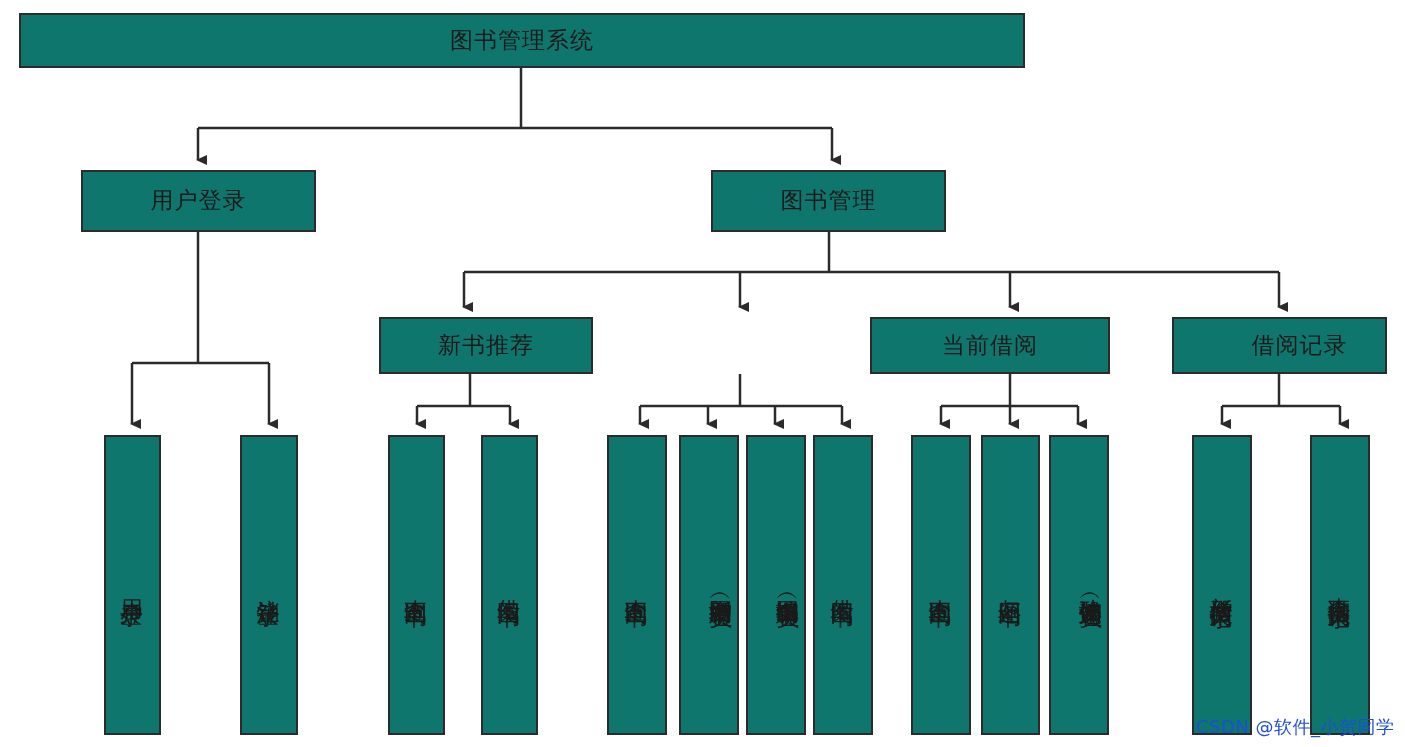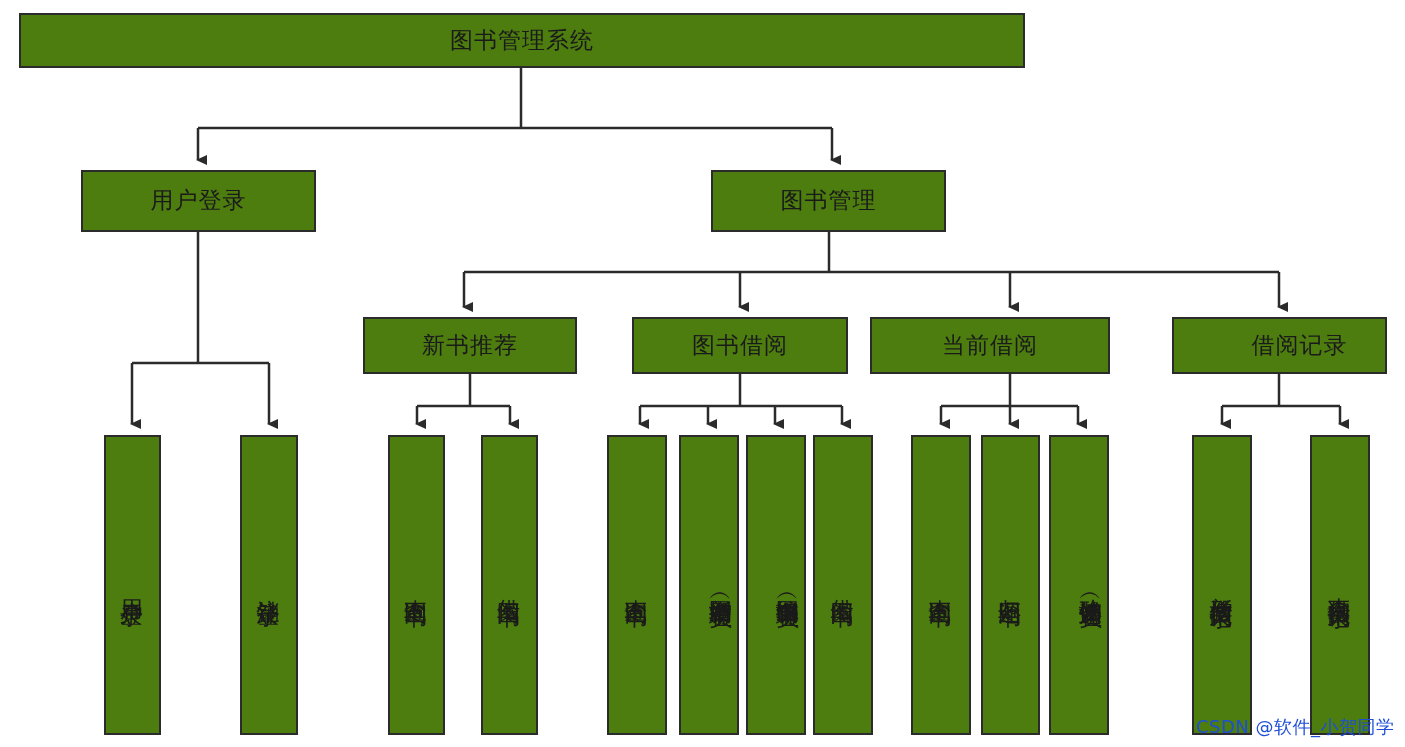--- a/index.html
+++ b/index.html
@@ -21,21 +21,21 @@
     position: absolute;
     left: 0;
     top: 0;
     width: 1405px;
     height: 747px;
     pointer-events: none;
   }
   .node {
     position: absolute;
     box-sizing: border-box;
-    background: #4d7c0f;
+    background: #0f766e;
     border: 2px solid #2b2b2b;
     display: flex;
     align-items: center;
     justify-content: center;
     color: #1a1a1a;
   }
   .node.horiz {
     font-size: 23px;
     letter-spacing: 1px;
     line-height: 1.1;
@@ -137,25 +137,22 @@
     <span class="node-label">图书管理系统</span>
   </div>
 
   <div class="node horiz" style="left:81px; top:170px; width:235px; height:62px;">
     <span class="node-label">用户登录</span>
   </div>
   <div class="node horiz" style="left:711px; top:170px; width:235px; height:62px;text-align:center;">
     <span class="node-label">图书管理</span>
   </div>
 
-  <div class="node horiz" style="left:363px; top:317px; width:214px; height:57px;">
+  <div class="node horiz" style="left:379px; top:317px; width:214px; height:57px;">
     <span class="node-label">新书推荐</span>
-  </div>
-  <div class="node horiz" style="left:632px; top:317px; width:216px; height:57px;">
-    <span class="node-label">图书借阅</span>
   </div>
   <div class="node horiz" style="left:870px; top:317px; width:240px; height:57px;align-items:center;">
     <span class="node-label">当前借阅</span>
   </div>
   <div class="node horiz" style="left:1172px; top:317px; width:215px; height:57px;padding-left:40px;">
     <span class="node-label">借阅记录</span>
   </div>
 
   <div class="node vert" style="left:104px; top:435px; width:57px; height:300px; align-items:center;">
     <span class="node-label">用户登录</span>

